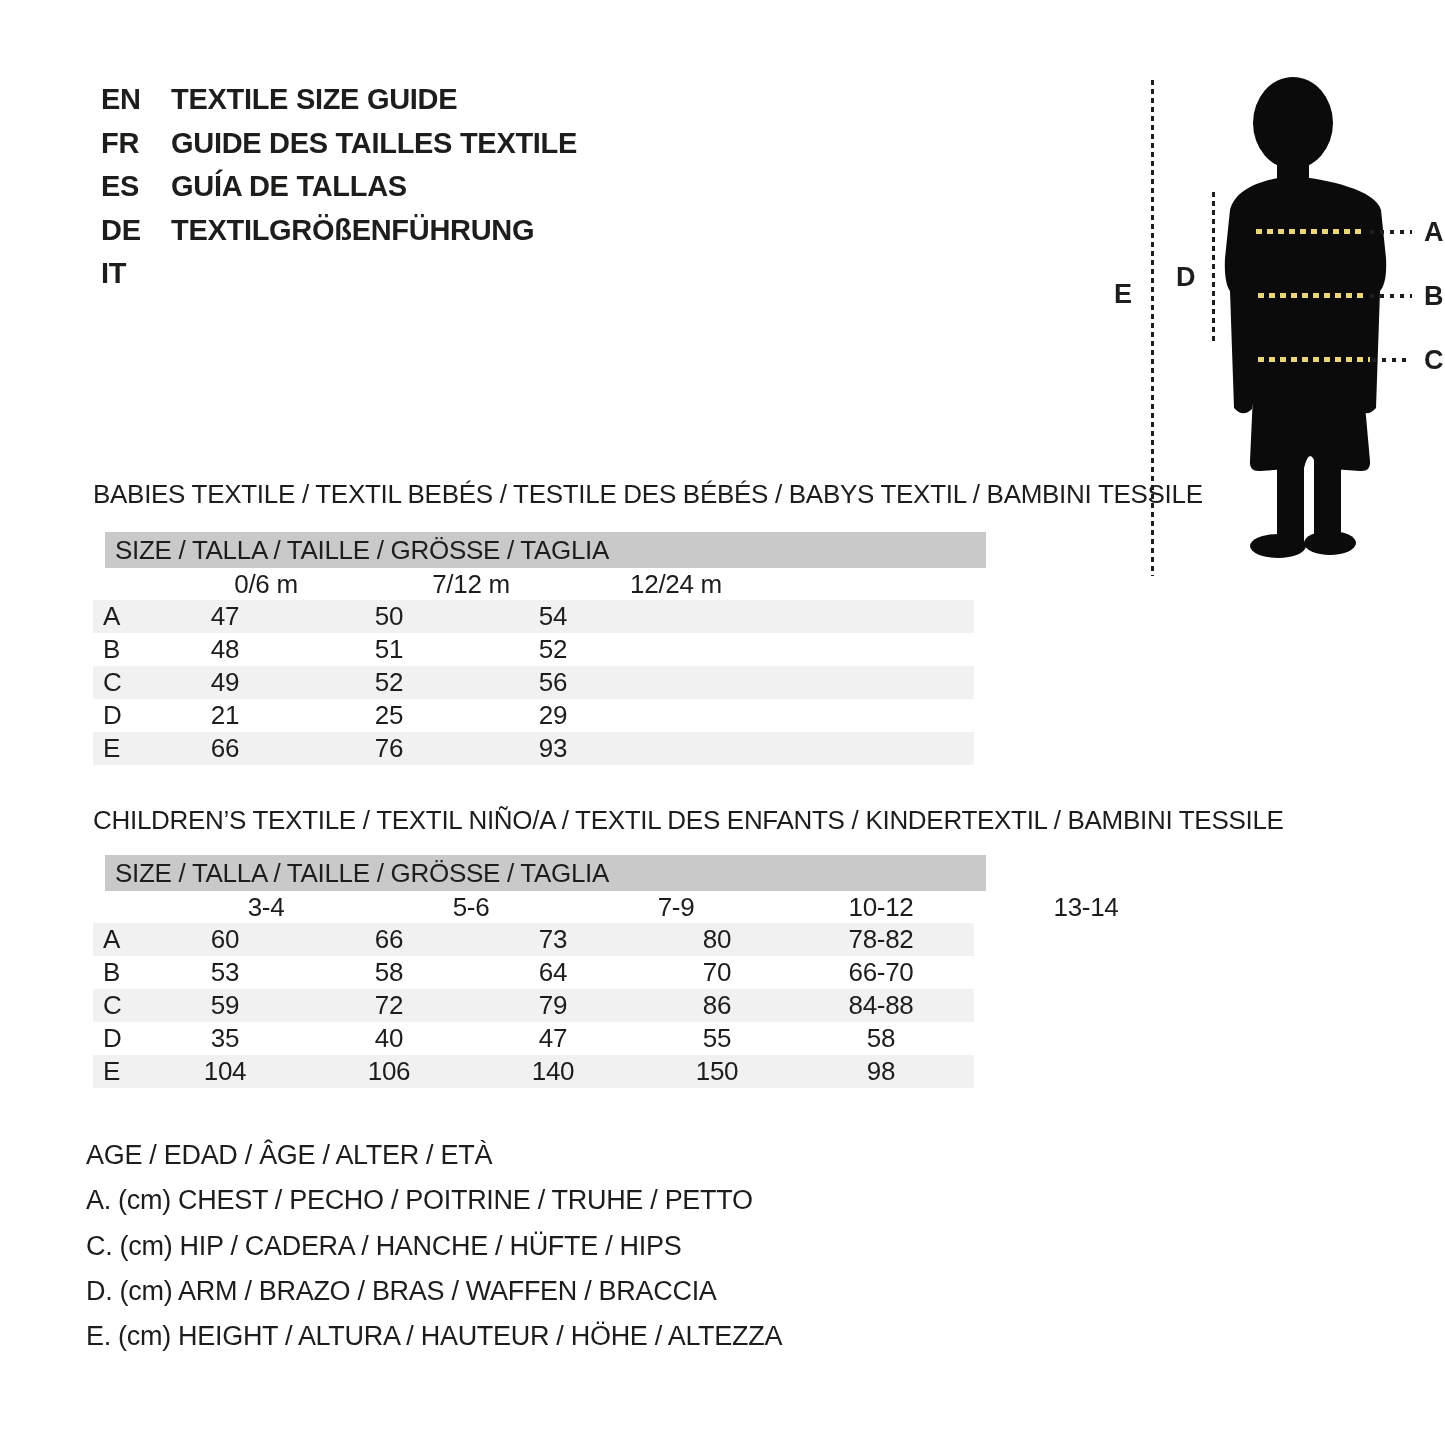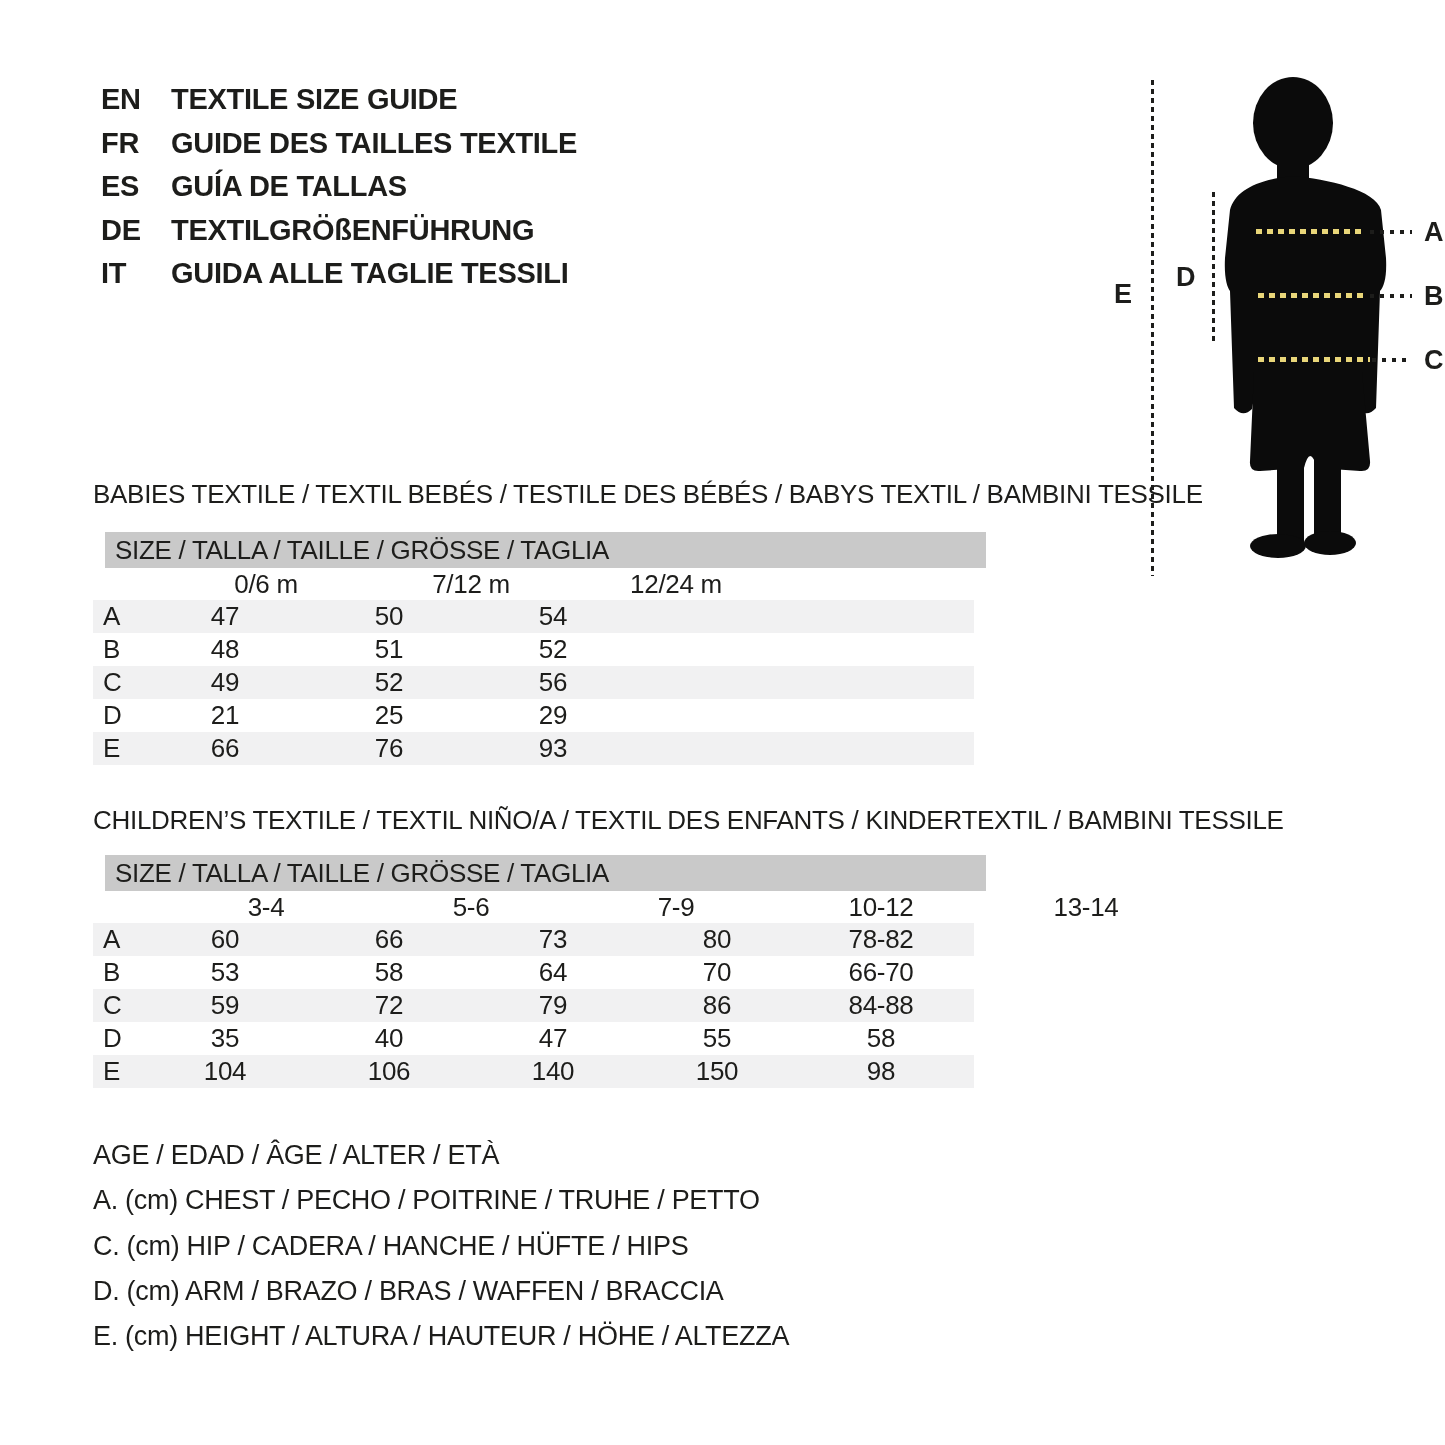--- a/index.html
+++ b/index.html
@@ -53,21 +53,21 @@
   .rows{position:absolute;left:47px;width:881px;}
   .babies-rows{top:568px;}
   .children-rows{top:891px;}
   .trow{display:grid;grid-template-columns:50px repeat(var(--n),164px) 1fr;
     align-items:center;height:33px;}
   .thead-row{height:32px;gap:41px;}
   .striped{background:var(--stripe);}
   .tcell{text-align:center;}
   .rlabel{padding-left:10px;}
   
-  .legend{position:absolute;left:47px;top:1140px;}
+  .legend{position:absolute;left:40px;top:1140px;}
   .legend-line{height:45.3px;font-size:27px;white-space:nowrap;}
 </style>
 </head>
 <body>
 
 <div class="page">
 
   <div class="lang-block">
     <div class="lang-row">
       <span class="lang-code">EN</span>
@@ -80,21 +80,20 @@
     <div class="lang-row">
       <span class="lang-code">ES</span>
       <span class="lang-title">GUÍA DE TALLAS</span>
     </div>
     <div class="lang-row">
       <span class="lang-code">DE</span>
       <span class="lang-title">TEXTILGRÖßENFÜHRUNG</span>
     </div>
     <div class="lang-row">
       <span class="lang-code">IT</span>
-      <span class="lang-title">GUIDA ALLE TAGLIE TESSILI</span>
     </div>
   </div>
 
   <div class="vline e-line"></div>
   <div class="vline d-line"></div>
   <span class="fig-lbl e-lbl">E</span>
   <span class="fig-lbl d-lbl">D</span>
 
   <svg class="silhouette" viewBox="0 0 170 486" preserveAspectRatio="none">
     <g fill="#0b0b0b">

